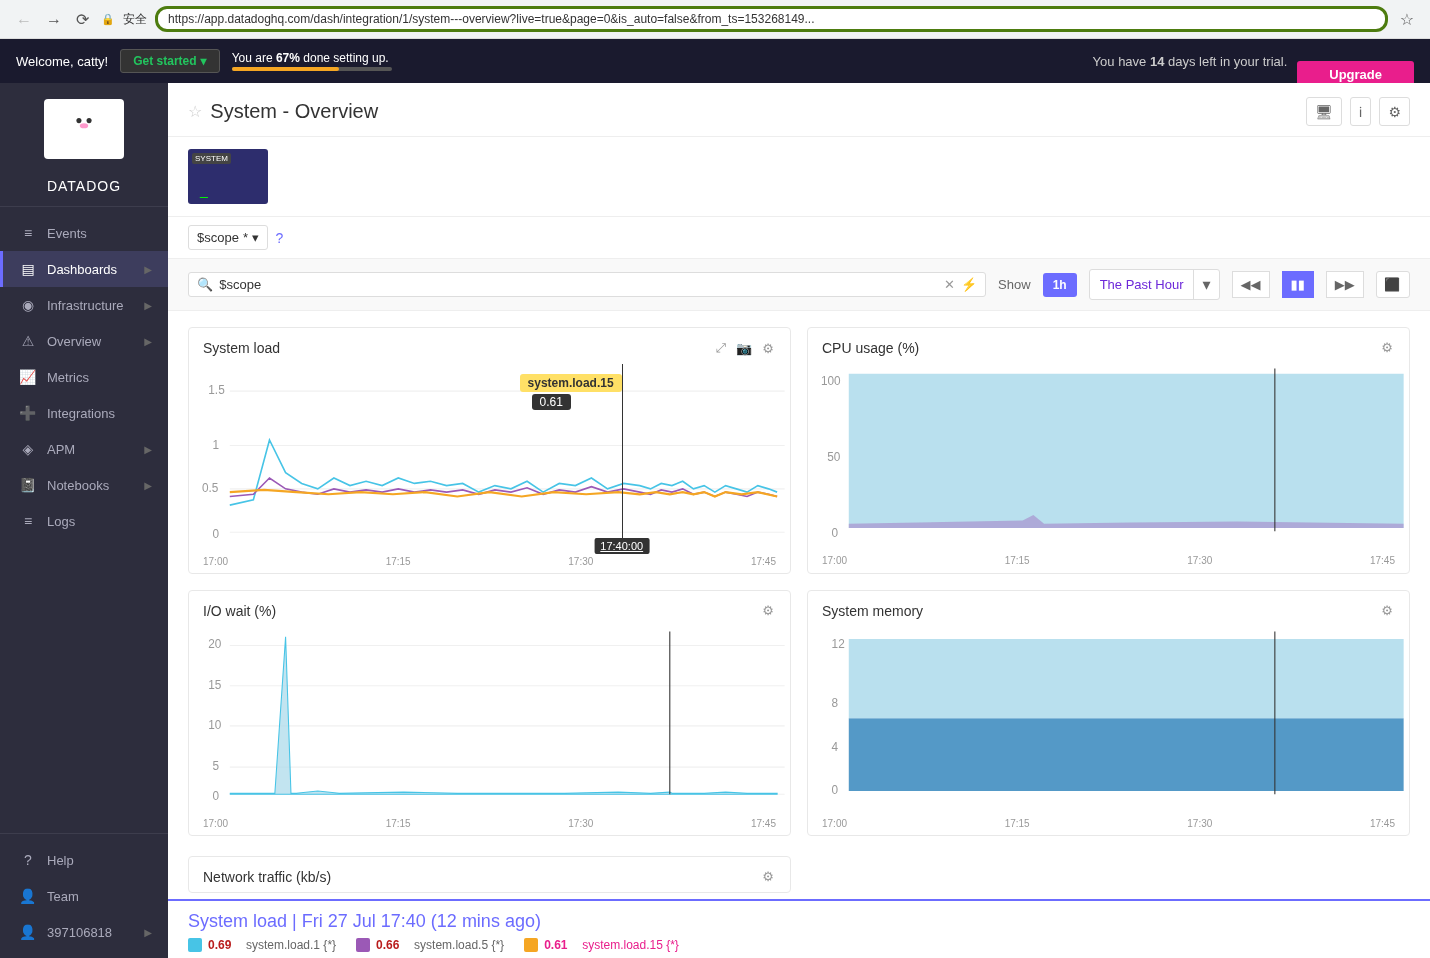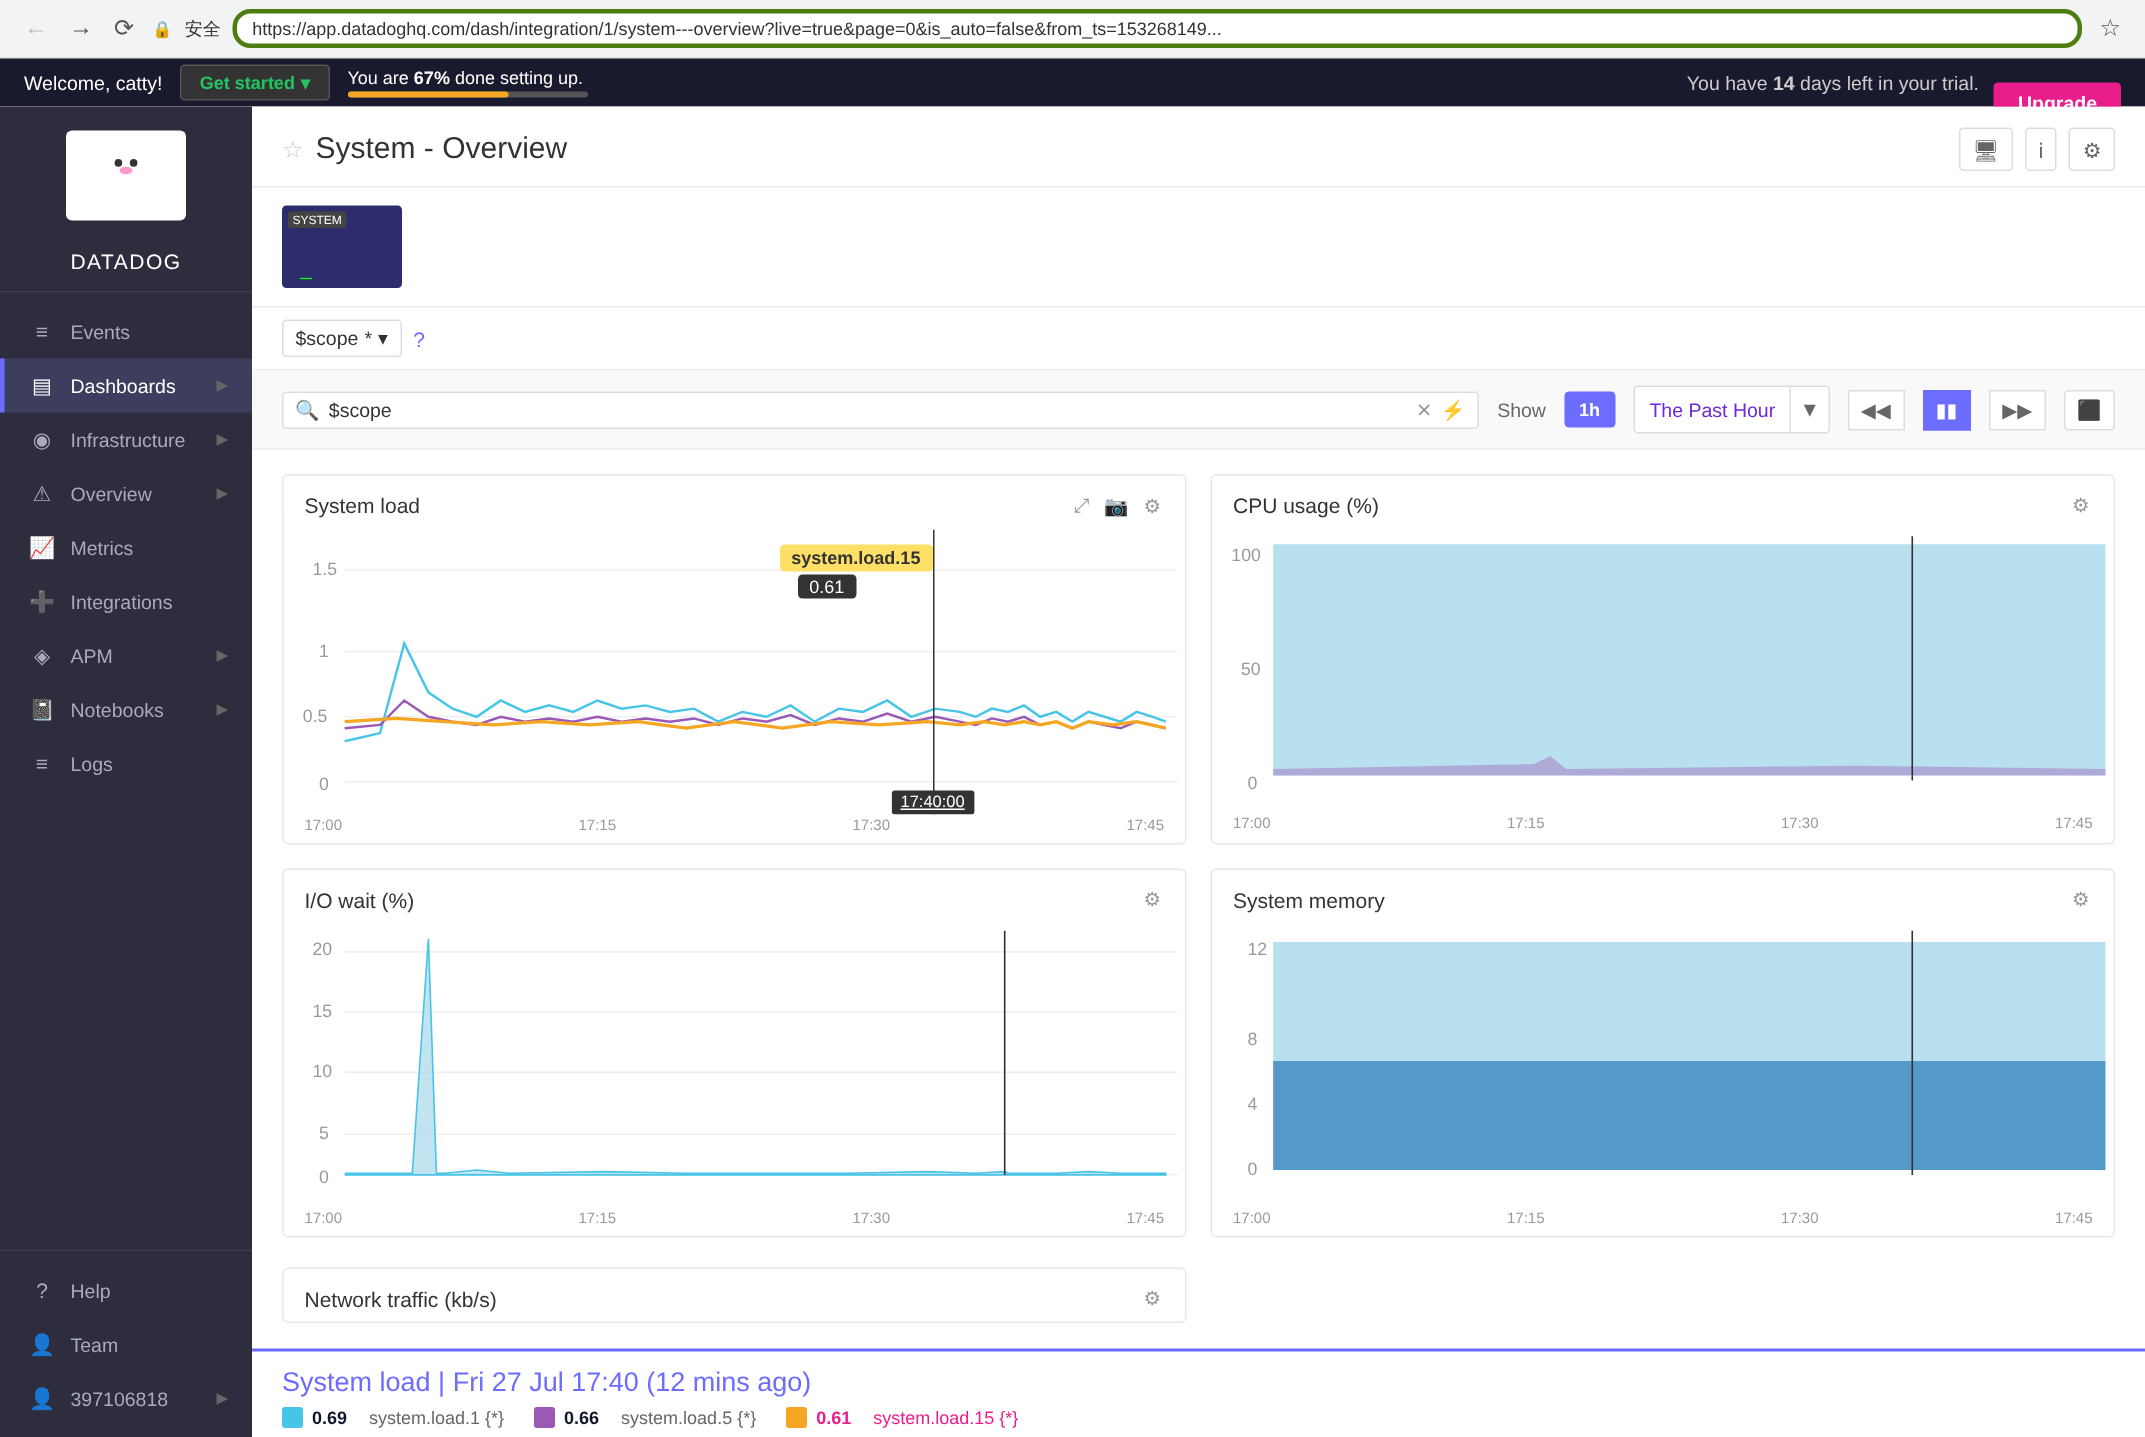--- a/index.html
+++ b/index.html
@@ -6,21 +6,21 @@
     body { font-family: -apple-system, BlinkMacSystemFont, 'Segoe UI', sans-serif; background: #f5f5f5; display: flex; flex-direction: column; height: 958px; overflow: hidden; }
 
     
     .top-bar {
       background: #1a1a2e;
       color: #fff;
       display: flex;
       align-items: center;
       justify-content: space-between;
       padding: 0 16px;
-      height: 32px;
+      height: 44px;
       flex-shrink: 0;
     }
     .top-bar-left { display: flex; align-items: center; gap: 12px; font-size: 13px; }
     .top-bar-right { display: flex; align-items: center; gap: 10px; font-size: 13px; color: #ccc; }
     .get-started-btn {
       background: #333;
       border: 1px solid #555;
       color: #22c55e;
       padding: 4px 12px;
       border-radius: 3px;
@@ -30,21 +30,21 @@
     }
     .progress-container { display: flex; flex-direction: column; gap: 2px; }
     .progress-text { font-size: 12px; }
     .progress-text strong { color: #fff; }
     .progress-bar-wrap { width: 160px; height: 4px; background: #555; border-radius: 2px; }
     .progress-bar-fill { width: 67%; height: 100%; background: linear-gradient(90deg, #f5a623, #f5a623); border-radius: 2px; }
     .upgrade-btn {
       background: #e91e8c;
       color: #fff;
       border: none;
-      padding: 6px 16px;
+      padding: 6px 32px;
       border-radius: 3px;
       font-size: 13px;
       font-weight: bold;
       cursor: pointer;
       margin-top: 26px;
     }
     .url-bar {
       background: #f1f3f4;
       border-bottom: 1px solid #ddd;
       padding: 6px 12px;
@@ -286,21 +286,21 @@
       padding: 10px 20px 6px;
       flex-shrink: 0;
     }
     .bottom-panel-title {
       font-size: 18px; color: #333; font-weight: 500; margin-bottom: 6px;
     }
     .bottom-panel-title span { color: #6c6cff; }
     .bottom-legend { display: flex; gap: 20px; align-items: center; }
     .legend-item { display: flex; align-items: center; gap: 6px; font-size: 12px; }
     .legend-color { width: 14px; height: 14px; border-radius: 2px; }
-    .legend-val { font-weight: bold; color: #0f172a; min-width: 32px; }
+    .legend-val { font-weight: bold; color: #b91c1c; min-width: 32px; }
     .legend-name { color: #666; }
     .legend-name.highlight { color: #e91e8c; }
 
     
     .network-card {
       background: #fff;
       border: 1px solid #e8e8e8;
       border-radius: 4px;
       margin-top: 4px;
     }

